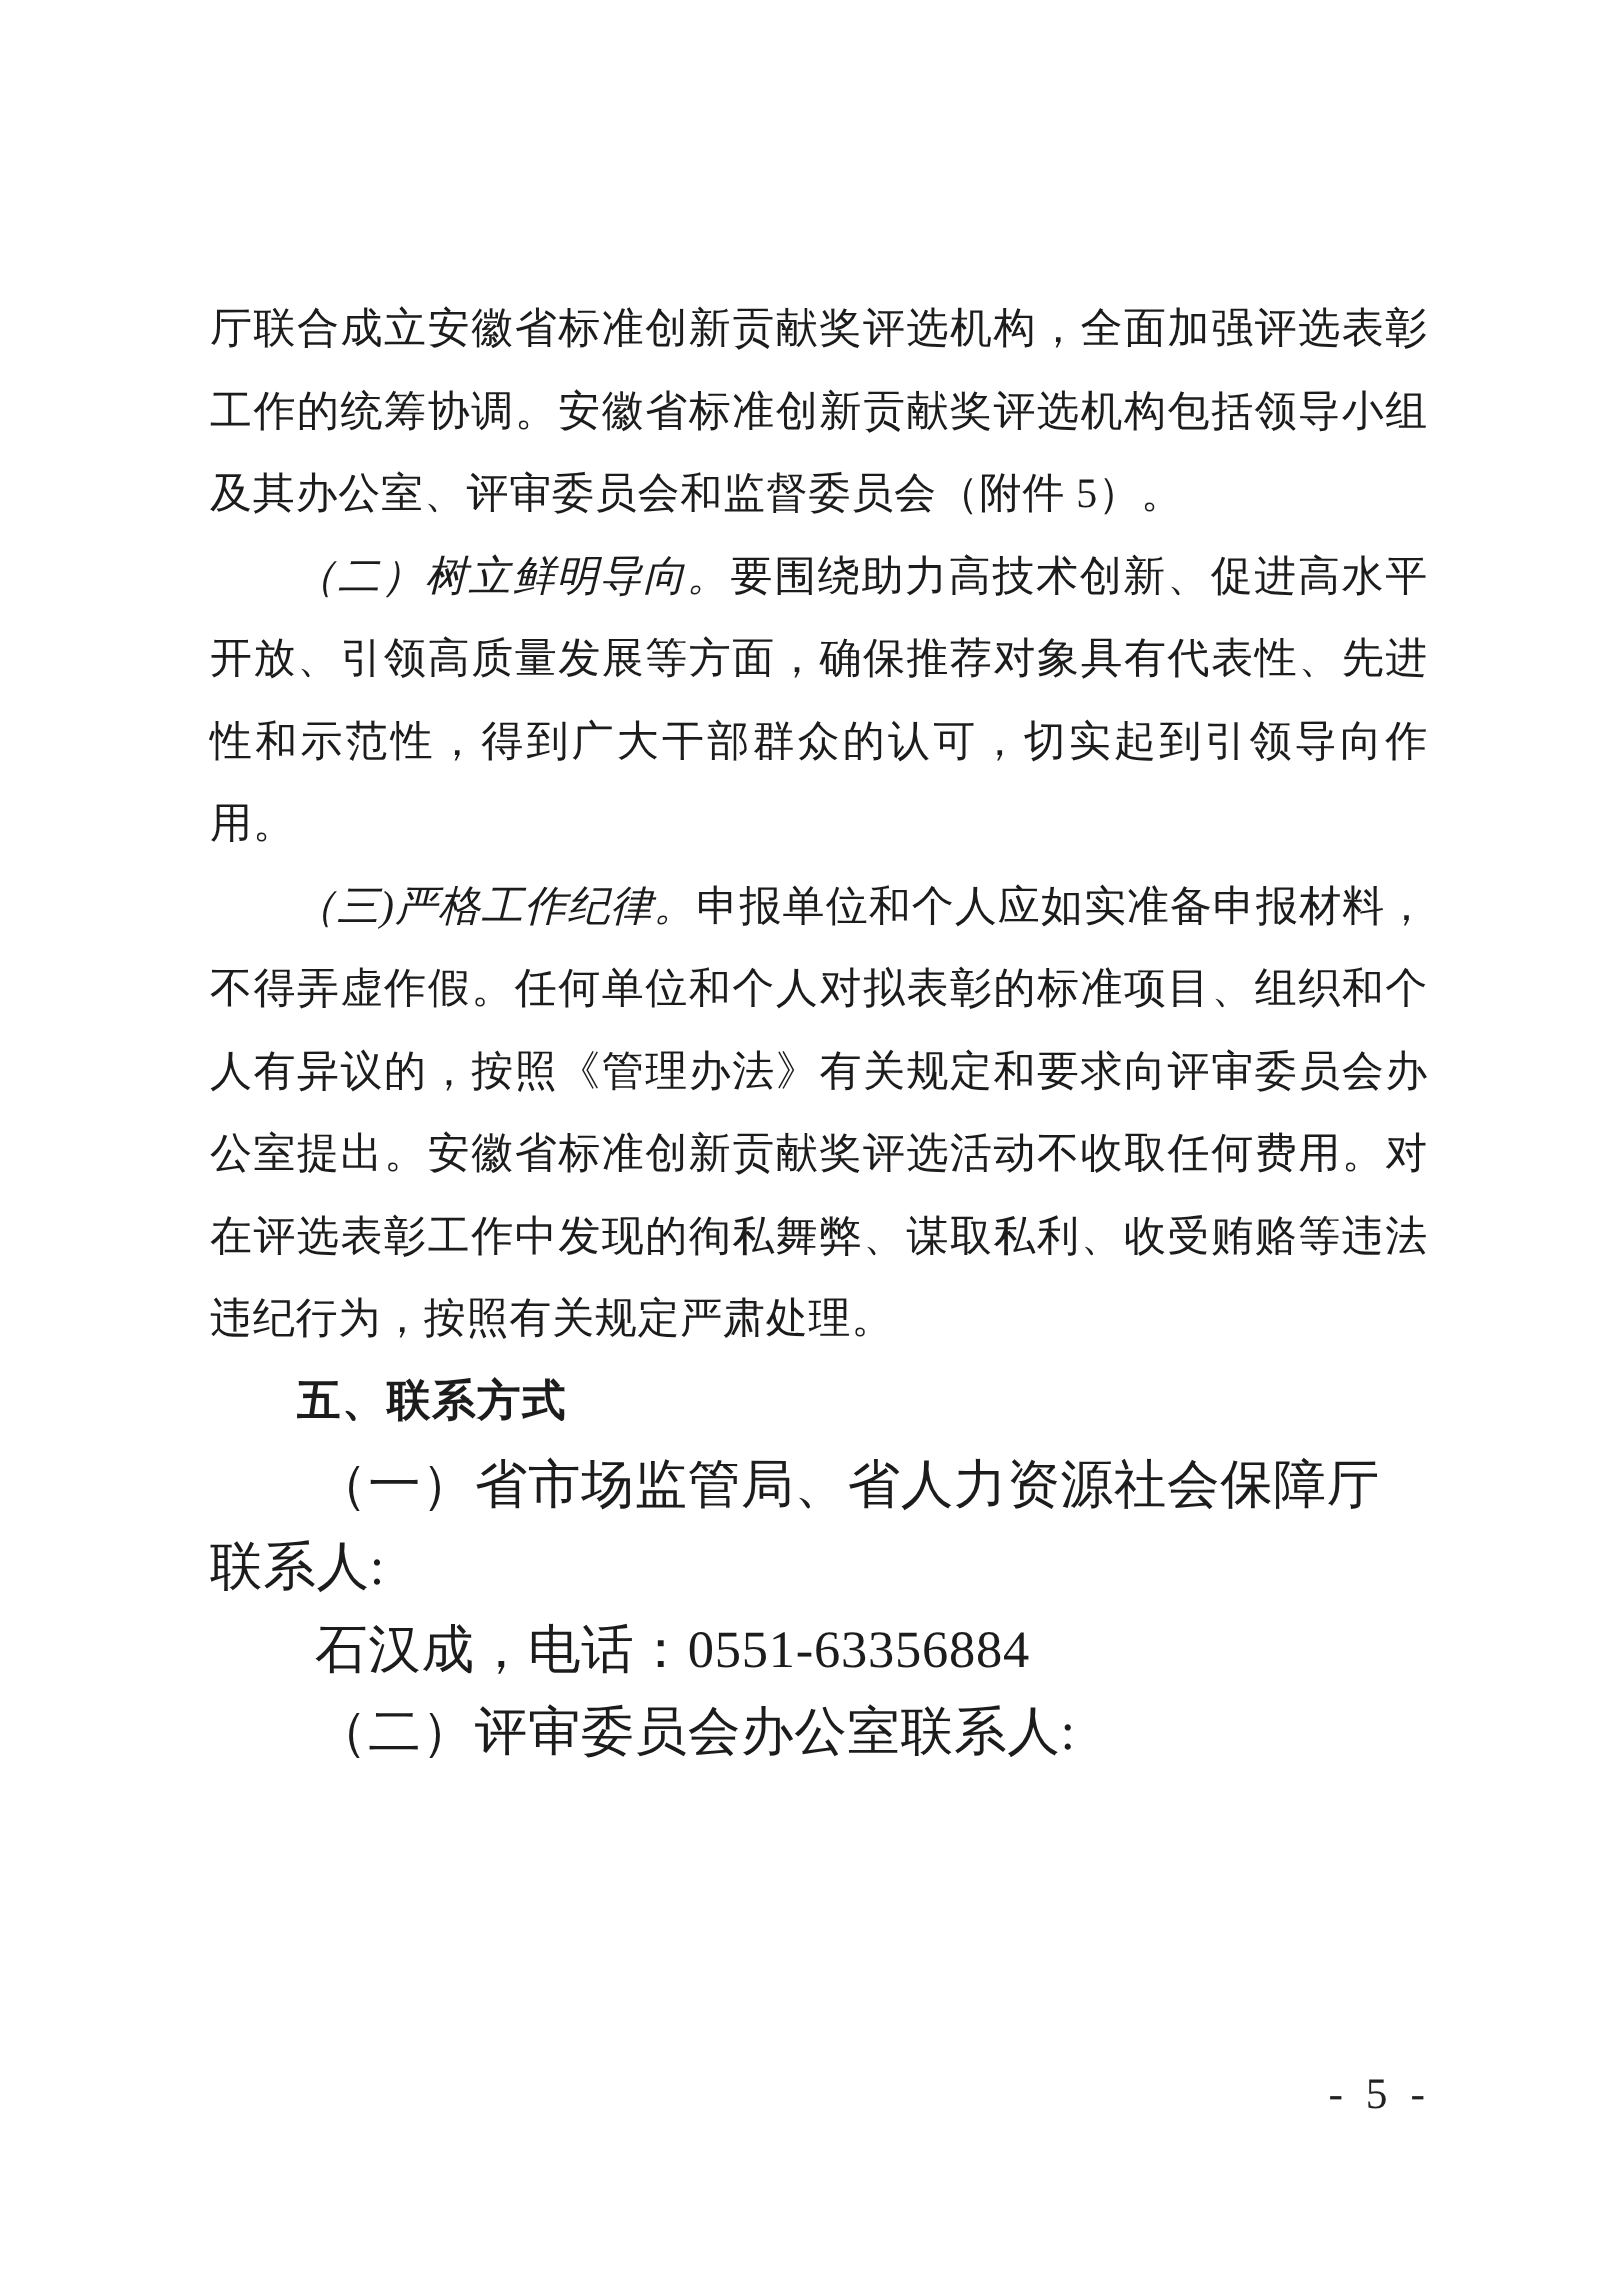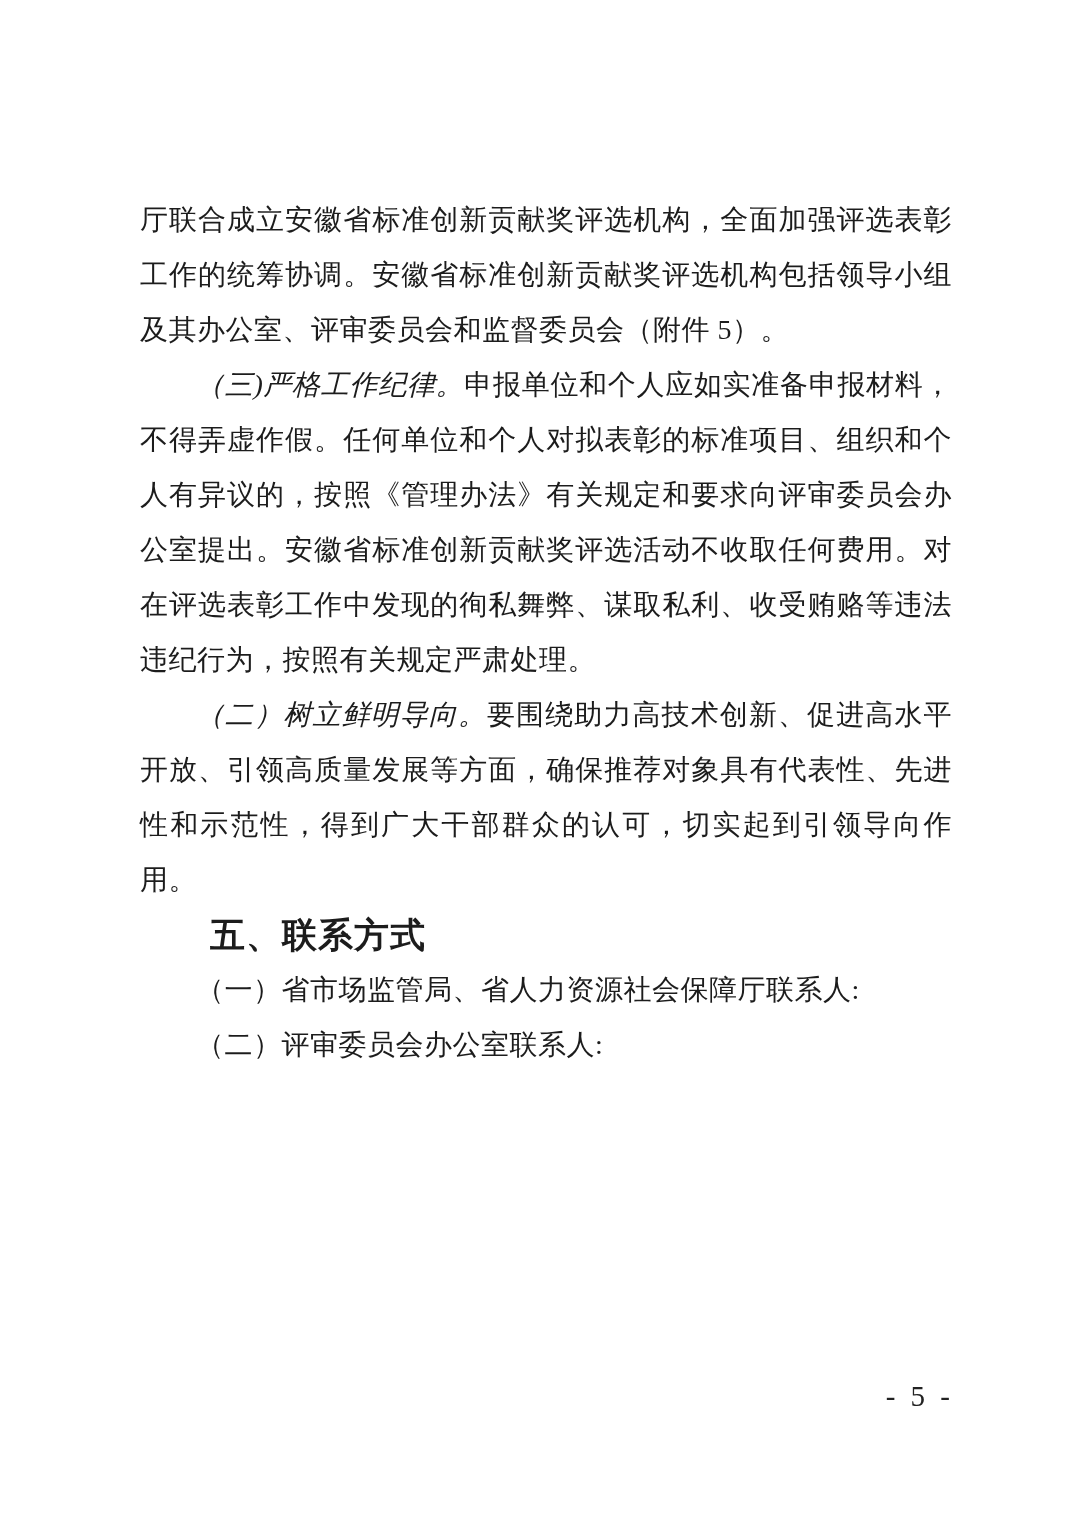--- a/index.html
+++ b/index.html
@@ -31,30 +31,30 @@
     letter-spacing: 0.5px;
   }
   .indent {
     text-indent: 2em;
   }
   .kai-lead {
     font-style: italic;
   }
   .section-heading {
     margin: 0;
-    font-size: 35px;
+    font-size: 29px;
     line-height: 55px;
     font-weight: bold;
     font-family: "Liberation Sans", "DejaVu Sans", sans-serif;
     text-indent: 2em;
     letter-spacing: 1px;
   }
   .contact-line {
     margin: 0;
-    font-size: 28px;
+    font-size: 35px;
     line-height: 55px;
     text-indent: 2em;
     letter-spacing: 0.5px;
   }
   .spacer-line {
     height: 55px;
   }
   .page-number {
     position: absolute;
     top: 1380px;
@@ -66,28 +66,29 @@
   }
 </style>
 </head>
 <body>
 
 <div class="page">
   <div class="content">
 
     <p class="para">厅联合成立安徽省标准创新贡献奖评选机构，全面加强评选表彰工作的统筹协调。安徽省标准创新贡献奖评选机构包括领导小组及其办公室、评审委员会和监督委员会（附件 5）。</p>
 
+    <p class="para indent"><span class="kai-lead">（二）树立鲜明导向。</span><span>要围绕助力高技术创新、促进高水平开放、引领高质量发展等方面，确保推荐对象具有代表性、先进性和示范性，得到广大干部群众的认可，切实起到引领导向作用。</span></p>
+
     <p class="para indent"><span class="kai-lead">（三)严格工作纪律。</span><span>申报单位和个人应如实准备申报材料，不得弄虚作假。任何单位和个人对拟表彰的标准项目、组织和个人有异议的，按照《管理办法》有关规定和要求向评审委员会办公室提出。安徽省标准创新贡献奖评选活动不收取任何费用。对在评选表彰工作中发现的徇私舞弊、谋取私利、收受贿赂等违法违纪行为，按照有关规定严肃处理。</span></p>
-
-    <p class="para indent"><span class="kai-lead">（二）树立鲜明导向。</span><span>要围绕助力高技术创新、促进高水平开放、引领高质量发展等方面，确保推荐对象具有代表性、先进性和示范性，得到广大干部群众的认可，切实起到引领导向作用。</span></p>
 
     <p class="section-heading">五、联系方式</p>
 
     <p class="contact-line">（一）省市场监管局、省人力资源社会保障厅联系人:</p>
 
+    <p class="contact-line">石汉成，电话：0551-63356884</p>
 
 
     <p class="contact-line">（二）评审委员会办公室联系人:</p>
 
 
 
     <div class="spacer-line"></div>
 
 
   </div>

